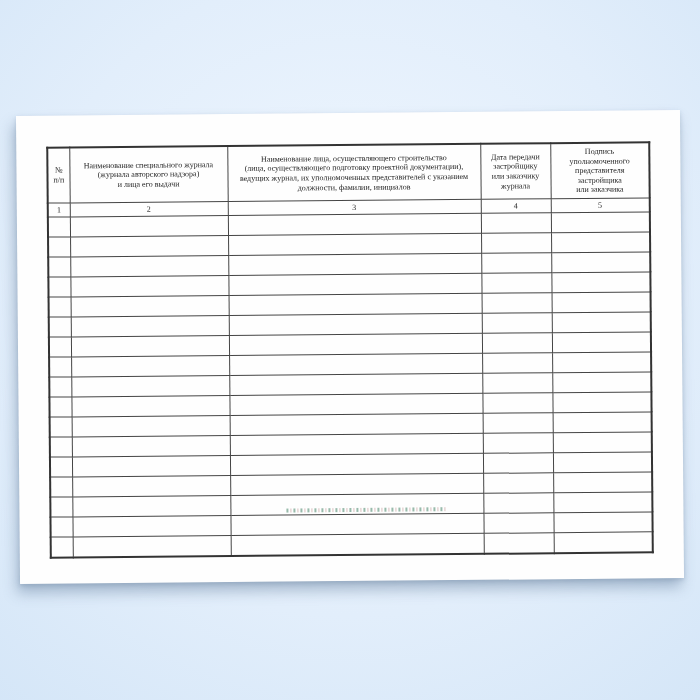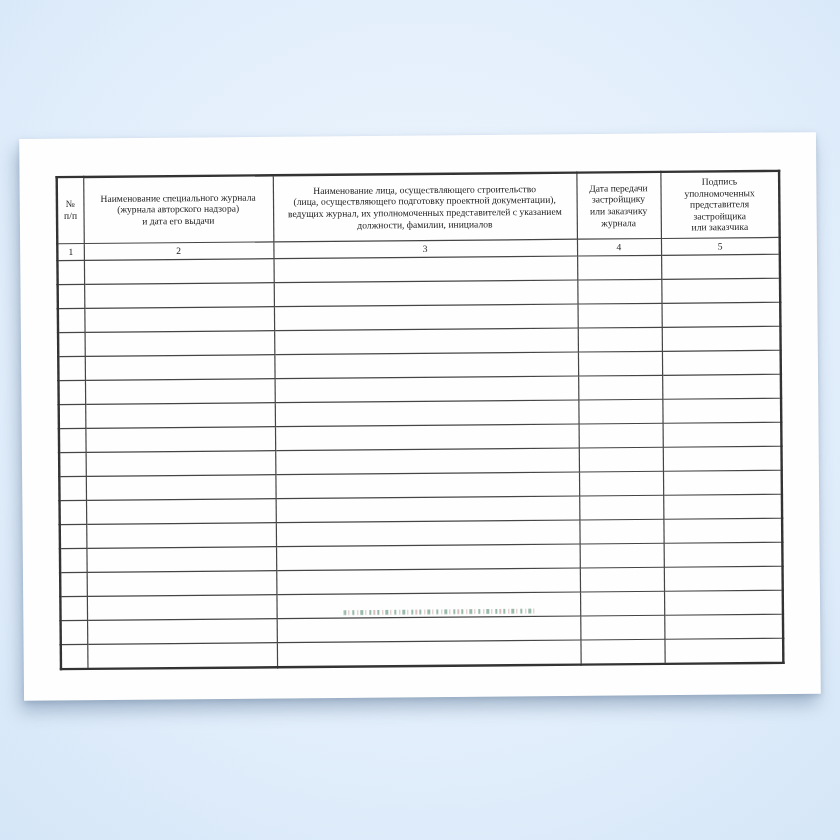--- a/index.html
+++ b/index.html
@@ -55,31 +55,31 @@
           <col style="width:253px">
         <col style="width:70px">
           <col style="width:99px">
       </colgroup>
       <thead>
         <tr class="head-row">
           <th>№
 п/п</th>
           <th>Наименование специального журнала
 (журнала авторского надзора)
-и дата его выдачи</th>
+и лица его выдачи</th>
           <th>Наименование лица,  осуществляющего строительство
 (лица, осуществляющего подготовку проектной документации),
 ведущих журнал, их уполномоченных представителей с указанием
 должности, фамилии, инициалов</th>
           <th>Дата передачи
 застройщику
 или заказчику
 журнала</th>
           <th>Подпись
-уполномоченных
+уполномоченного
 представителя застройщика
 или заказчика</th>
         </tr>
         <tr class="num-row">
           <th>1</th>
           <th>2</th>
           <th>3</th>
           <th>4</th>
           <th>5</th>
         </tr>

